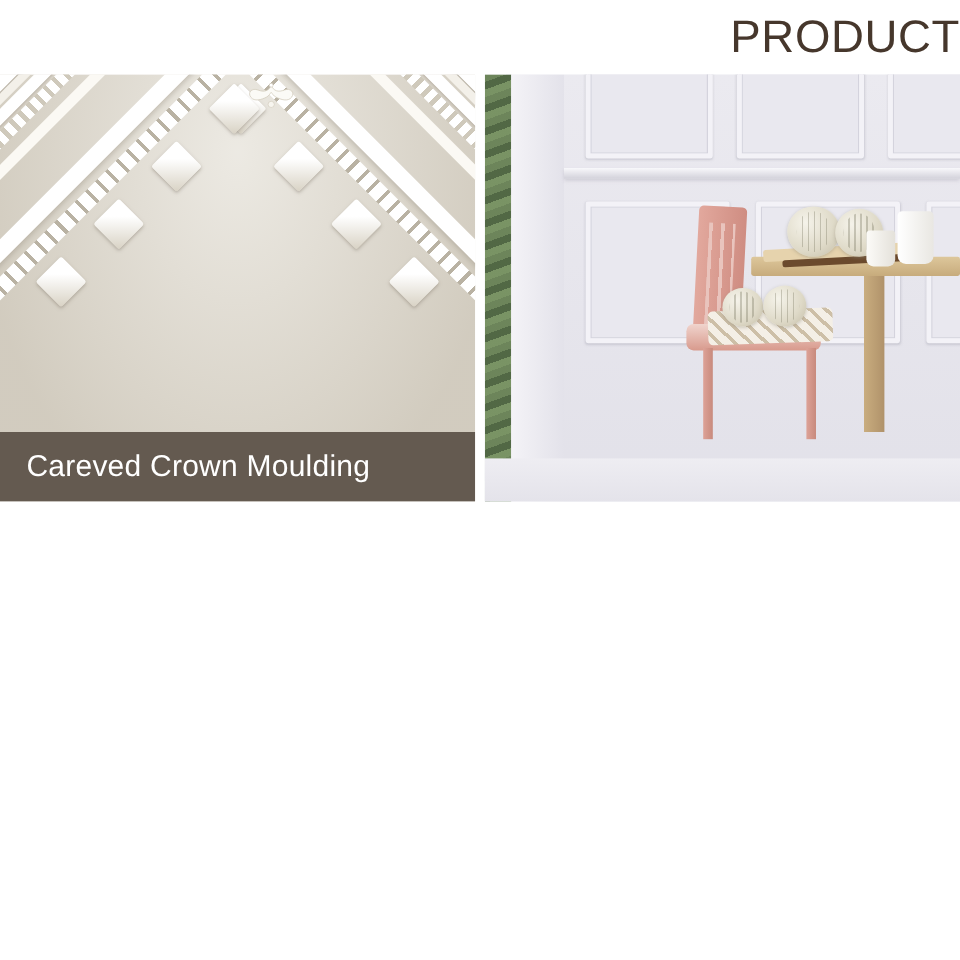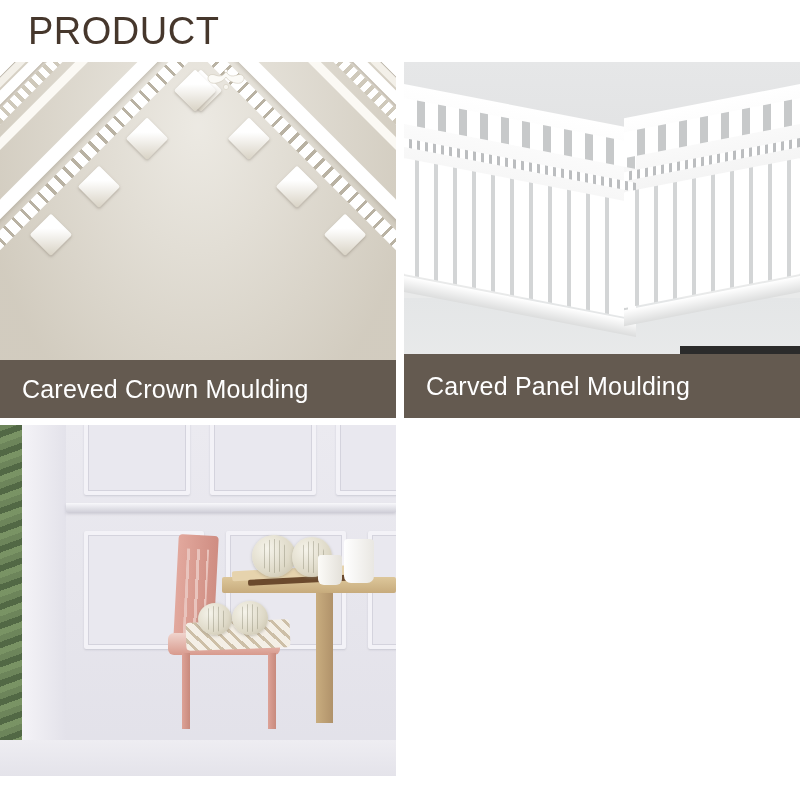--- a/index.html
+++ b/index.html
@@ -12,21 +12,21 @@
     height: 800px;
     overflow: hidden;
     font-family: "Liberation Sans", sans-serif;
   }
 
   
   .page-title {
     height: 62px;
     display: flex;
     align-items: center;
-    justify-content: flex-start;
+    justify-content: flex-end;
     gap: 16px;
     letter-spacing: 0.5px;
     background: #ffffff;
     margin-left: 28px;
   }
   .title-word {
     font-size: 38px;
     font-weight: 500;
     line-height: 1;
     white-space: nowrap;
@@ -412,40 +412,20 @@
         <div class="corbel" style="left:146px; top:150px;"></div>
         <div class="corbel" style="left:146px; top:218px;"></div>
         <div class="corbel" style="left:146px; top:286px;"></div>
         <div class="corbel" style="left:146px; top:354px;"></div>
       </div>
     </div>
     <div class="card-label">Careved Crown Moulding</div>
   </div>
 
 
-  <div class="category-card card-bl">
-    <div class="card-photo">
-      <div class="scene-carved-panel">
-        <div class="cp-ceiling"></div>
-        <div class="cp-wall-lower"></div>
-        <div class="cp-cornice-l"></div>
-        <div class="cp-cornice-r"></div>
-        <div class="cp-modillions-l"></div>
-        <div class="cp-modillions-r"></div>
-        <div class="cp-beadrow-l"></div>
-        <div class="cp-beadrow-r"></div>
-        <div class="cp-flutes-l"></div>
-        <div class="cp-flutes-r"></div>
-        <div class="cp-base-l"></div>
-        <div class="cp-base-r"></div>
-        <div class="cp-dark-strip"></div>
-      </div>
-    </div>
-    <div class="card-label">Carved Panel Moulding</div>
-  </div>
 
   <div class="category-card card-br">
     <div class="card-photo">
       <div class="scene-plain-panel">
         <div class="pp-greenery"></div>
         <div class="pp-jamb"></div>
         <div class="pp-wall"></div>
 
         <div class="pp-panel" style="left:84px; top:-34px; width:98px; height:96px;"></div>
         <div class="pp-panel" style="left:210px; top:-34px; width:98px; height:96px;"></div>

